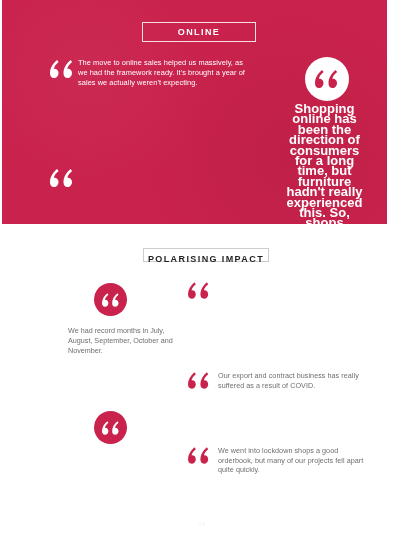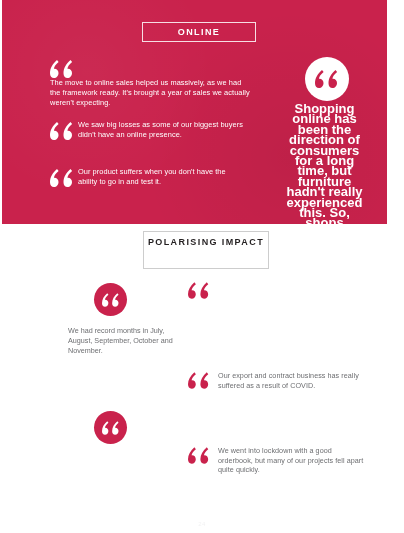--- a/index.html
+++ b/index.html
@@ -62,23 +62,23 @@
     top: 22px;
     width: 114px;
     height: 20px;
     line-height: 19px;
     border: 1px solid rgba(255,255,255,0.85);
     color: #ffffff;
   }
 
   .chip-polarising {
     left: 143px;
-    top: 231px;
+    top: 248px;
     width: 126px;
-    height: 38px;
+    height: 14px;
     line-height: 20px;
     border: 1px solid #cdcdcd;
     color: #231f20;
     background: #ffffff;
   }
 
   
   .qrow {
     position: absolute;
     display: flex;
@@ -94,21 +94,21 @@
 
   .qmark-plain svg { display: block; }
 
   .qtext-white {
     color: #ffffff;
     font-size: 7.4px;
     line-height: 10.1px;
     letter-spacing: 0.06px;
   }
 
-  .row-a { left: 48px; top: 58px; width: 200px; flex-direction: column; }
+  .row-a { left: 48px; top: 58px; width: 200px; }
   .row-b { left: 48px; top: 120px; width: 200px; }
   .row-c { left: 48px; top: 167px; width: 190px; }
 
   
   .circle-quote-white {
     position: absolute;
     left: 303px;
     top: 57px;
     width: 44px;
     height: 44px;
@@ -212,38 +212,28 @@
     <div class="qrow row-a">
       <span class="qmark-plain">
         <svg width="24" height="18" viewBox="0 0 24 18" aria-hidden="true">
           <path d="M4 18c-2.5 0-4-2-4-4.8C0 8.4 2.6 3.6 7 0l1.6 2.1C5.9 4.3 4.3 6.6 3.9 8.7c2.6-.3 4.6 1.6 4.6 4.3C8.5 15.9 6.6 18 4 18z" fill="#ffffff"></path>
           <path d="M17.5 18c-2.5 0-4-2-4-4.8 0-4.8 2.6-9.6 7-13.2l1.6 2.1c-2.7 2.2-4.3 4.5-4.7 6.6 2.6-.3 4.6 1.6 4.6 4.3 0 2.9-1.9 5-4.5 5z" fill="#ffffff"></path>
         </svg>
       </span>
       <span class="qtext-white">The move to online sales helped us massively, as we had the framework ready. It's brought a year of sales we actually weren't expecting.</span>
     </div>
 
-    <div class="qrow row-b">
-      <span class="qmark-plain">
-        <svg width="24" height="18" viewBox="0 0 24 18" aria-hidden="true">
-          <path d="M4 18c-2.5 0-4-2-4-4.8C0 8.4 2.6 3.6 7 0l1.6 2.1C5.9 4.3 4.3 6.6 3.9 8.7c2.6-.3 4.6 1.6 4.6 4.3C8.5 15.9 6.6 18 4 18z" fill="#ffffff"></path>
-          <path d="M17.5 18c-2.5 0-4-2-4-4.8 0-4.8 2.6-9.6 7-13.2l1.6 2.1c-2.7 2.2-4.3 4.5-4.7 6.6 2.6-.3 4.6 1.6 4.6 4.3 0 2.9-1.9 5-4.5 5z" fill="#ffffff"></path>
-        </svg>
-      </span>
-      <span class="qtext-white">We saw big losses as some of our biggest buyers didn't have an online presence.</span>
-    </div>
 
     <div class="qrow row-c">
       <span class="qmark-plain">
         <svg width="24" height="18" viewBox="0 0 24 18" aria-hidden="true">
           <path d="M4 18c-2.5 0-4-2-4-4.8C0 8.4 2.6 3.6 7 0l1.6 2.1C5.9 4.3 4.3 6.6 3.9 8.7c2.6-.3 4.6 1.6 4.6 4.3C8.5 15.9 6.6 18 4 18z" fill="#ffffff"></path>
           <path d="M17.5 18c-2.5 0-4-2-4-4.8 0-4.8 2.6-9.6 7-13.2l1.6 2.1c-2.7 2.2-4.3 4.5-4.7 6.6 2.6-.3 4.6 1.6 4.6 4.3 0 2.9-1.9 5-4.5 5z" fill="#ffffff"></path>
         </svg>
       </span>
-      <span class="qtext-white">Our product suffers when you don't have the ability to go in and test it.</span>
     </div>
 
     <div class="circle-quote-white">
       <svg width="24" height="18" viewBox="0 0 24 18" aria-hidden="true">
         <path d="M4 18c-2.5 0-4-2-4-4.8C0 8.4 2.6 3.6 7 0l1.6 2.1C5.9 4.3 4.3 6.6 3.9 8.7c2.6-.3 4.6 1.6 4.6 4.3C8.5 15.9 6.6 18 4 18z" fill="#c9224c"></path>
         <path d="M17.5 18c-2.5 0-4-2-4-4.8 0-4.8 2.6-9.6 7-13.2l1.6 2.1c-2.7 2.2-4.3 4.5-4.7 6.6 2.6-.3 4.6 1.6 4.6 4.3 0 2.9-1.9 5-4.5 5z" fill="#c9224c"></path>
       </svg>
     </div>
 
     <div class="right-col-text">Shopping online has been the direction of consumers for a long time, but furniture hadn't really experienced this. So, shops closing was a big knock to sales.</div>
@@ -289,18 +279,18 @@
     <span class="qtext-dark">Our export and contract business has really suffered as a result of COVID.</span>
   </div>
 
   <div class="prow p-right-3">
     <span class="qmark-plain">
       <svg width="22" height="17" viewBox="0 0 24 18" aria-hidden="true">
         <path d="M4 18c-2.5 0-4-2-4-4.8C0 8.4 2.6 3.6 7 0l1.6 2.1C5.9 4.3 4.3 6.6 3.9 8.7c2.6-.3 4.6 1.6 4.6 4.3C8.5 15.9 6.6 18 4 18z" fill="#c9224c"></path>
         <path d="M17.5 18c-2.5 0-4-2-4-4.8 0-4.8 2.6-9.6 7-13.2l1.6 2.1c-2.7 2.2-4.3 4.5-4.7 6.6 2.6-.3 4.6 1.6 4.6 4.3 0 2.9-1.9 5-4.5 5z" fill="#c9224c"></path>
       </svg>
     </span>
-    <span class="qtext-dark">We went into lockdown with a good orderbook, but many of our projects fell apart quite quickly.</span>
+    <span class="qtext-dark">We went into lockdown shops a good orderbook, but many of our projects fell apart quite quickly.</span>
   </div>
 
   <div class="page-number">24</div>
 
 </div>
 
 </body></html>

